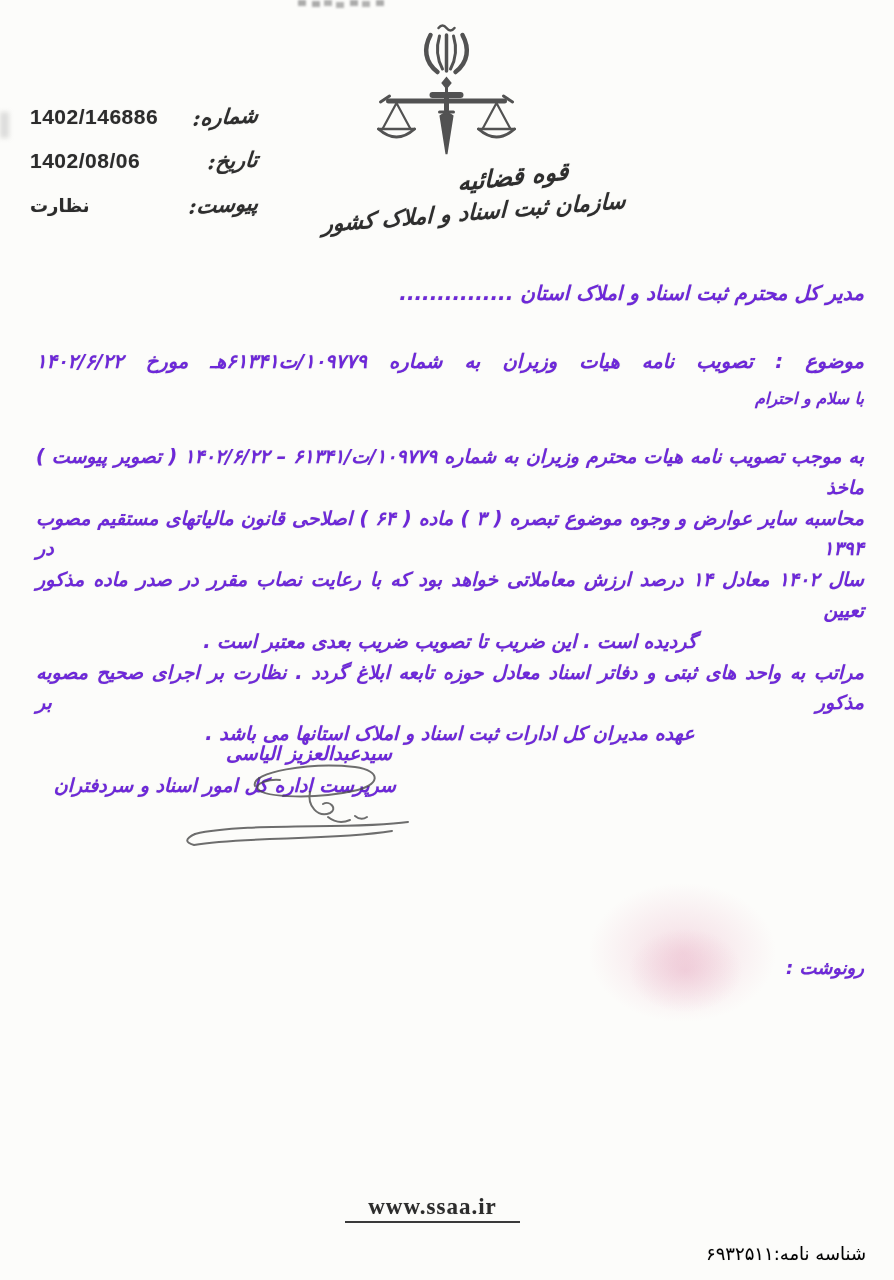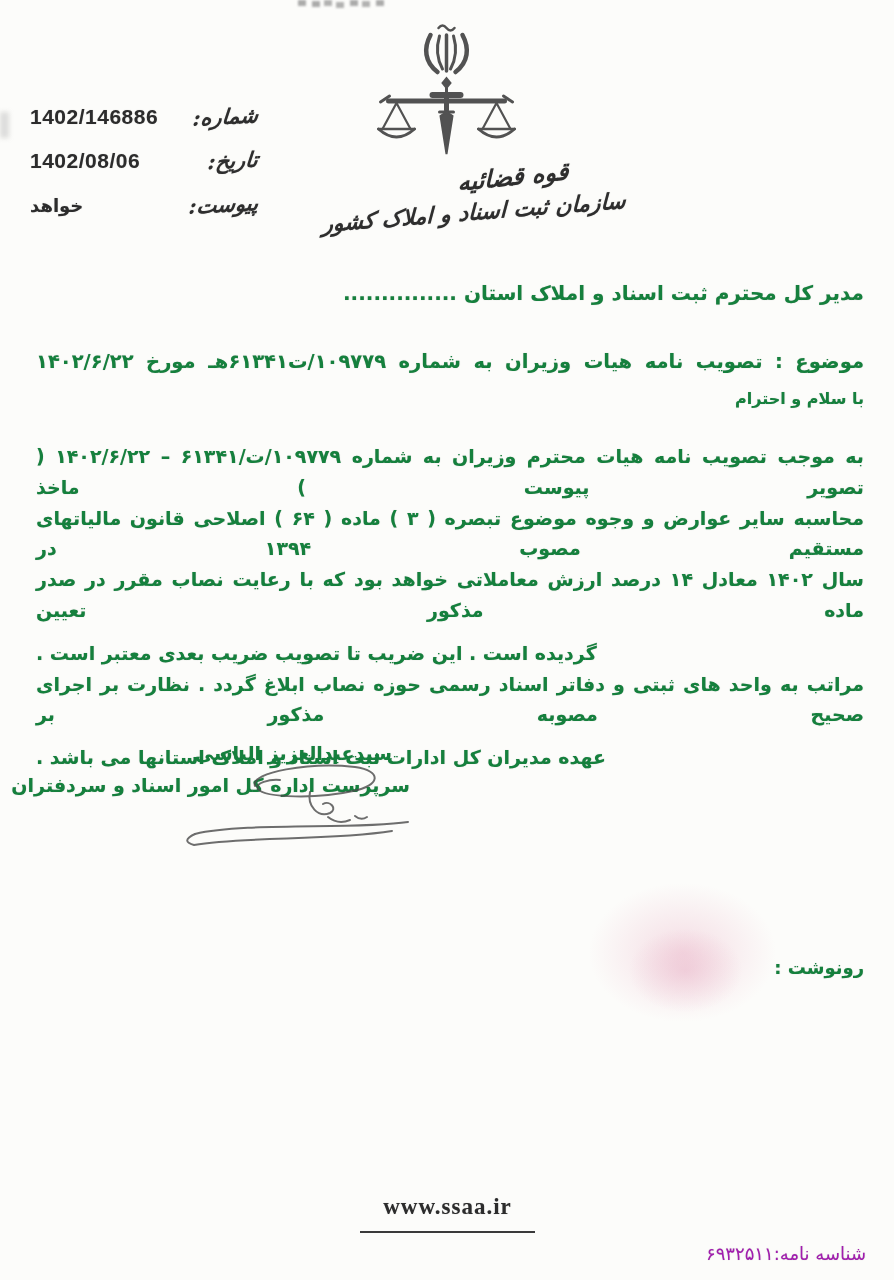--- a/index.html
+++ b/index.html
@@ -59,67 +59,67 @@
     font-size:24px;color:#2e2e2e;transform:rotate(-6deg) skewX(-6deg);
     text-shadow:0 0 1px rgba(60,60,60,.35);
   }
   .organization{
     position:absolute;left:322px;top:199px;width:300px;text-align:center;
     font-family:"DejaVu Serif",serif;font-style:italic;font-weight:bold;
     font-size:22px;color:#2e2e2e;transform:rotate(-4.5deg) skewX(-6deg);
     white-space:nowrap;text-shadow:0 0 1px rgba(60,60,60,.35);
   }
   
-  .fa-text{direction:rtl;color:#15803d;text-shadow:0 0 1px rgba(70,70,70,.3);}
+  .fa-text{direction:rtl;color:#6d28d9;text-shadow:0 0 1px rgba(70,70,70,.3);font-style:italic;}
   .recipient{
     position:absolute;right:30px;top:281px;font-size:20px;font-weight:bold;
   }
   .subject{
     position:absolute;right:30px;left:36px;top:350px;
     font-size:19.5px;font-weight:bold;
     text-align:justify;text-align-last:justify;
   }
   .salutation{
     position:absolute;right:30px;top:389px;font-size:16px;font-weight:bold;
   }
   .body-block{
     position:absolute;right:30px;left:36px;top:441px;
     font-size:19px;font-weight:bold;line-height:30.8px;
   }
   .jline{text-align:justify;text-align-last:justify;}
-  .rline{text-align:left;margin-top:12px;}
+  .rline{text-align:center;}
   
   .sig-name{
     position:absolute;right:502px;top:742px;font-size:19px;font-weight:bold;white-space:nowrap;
   }
   .sig-title{
-    position:absolute;right:484px;top:774px;font-size:19px;font-weight:bold;white-space:nowrap;
+    position:absolute;right:498px;top:774px;font-size:19px;font-weight:bold;white-space:nowrap;
   }
   .sig-mark{position:absolute;left:150px;top:734px;opacity:.8;}
   
   .cc-label{
     position:absolute;right:30px;top:957px;font-size:18px;font-weight:bold;
   }
   .cc-line1{
     position:absolute;right:30px;left:34px;top:995px;font-size:19px;font-weight:bold;
     text-align:justify;text-align-last:justify;
   }
   .cc-line2{
     position:absolute;right:30px;left:34px;top:1029px;font-size:19px;font-weight:bold;text-align:right;
   }
   
   .website{
-    position:absolute;left:360px;top:1194px;width:175px;text-align:center;
+    position:absolute;left:345px;top:1194px;width:175px;text-align:center;
     font-family:"Liberation Serif",serif;font-weight:bold;font-size:23px;color:#2c2c2c;
-    border-bottom:2.5px solid #3a3a3a;padding-bottom:11px;letter-spacing:1px;
+    border-bottom:2.5px solid #3a3a3a;padding-bottom:1px;letter-spacing:1px;
     text-shadow:0 0 1px rgba(60,60,60,.3);
   }
   .letter-id{
     position:absolute;right:28px;top:1243px;direction:rtl;
-    font-size:18px;color:#a21caf;text-shadow:0 0 1px rgba(70,70,70,.3);
+    font-size:18px;color:#000000;text-shadow:0 0 1px rgba(70,70,70,.3);
   }
 </style>
 </head>
 <body>
 
 <div class="page">
 
   <div class="top-artifact"></div>
   <div class="edge-smudge"></div>
 
@@ -127,21 +127,21 @@
     <div class="meta-row r1">
       <span class="callig">شماره:</span>
       <span class="mval">1402/146886</span>
     </div>
     <div class="meta-row r2">
       <span class="callig">تاریخ:</span>
       <span class="mval">1402/08/06</span>
     </div>
     <div class="meta-row r3">
       <span class="callig">پیوست:</span>
-      <span class="mval fa">خواهد</span>
+      <span class="mval fa">نظارت</span>
     </div>
   </div>
 
   <div class="emblem">
     <svg viewBox="0 0 160 150" width="165" height="150" xmlns="http://www.w3.org/2000/svg">
       <g stroke="#3b3b3b" fill="none" stroke-linecap="round">
         <path d="M72,6 q4,-5 8,0 q4,5 8,0" stroke-width="2.5"></path>
         <path d="M80,13 L80,49" stroke-width="3.5"></path>
         <path d="M73,14 C70,24 70,36 76,47" stroke-width="3"></path>
         <path d="M87,14 C90,24 90,36 84,47" stroke-width="3"></path>
@@ -171,21 +171,21 @@
   <div class="recipient fa-text">مدیر کل محترم ثبت اسناد و املاک استان ...............</div>
 
   <div class="subject fa-text">موضوع : تصویب نامه هیات وزیران به شماره ۱۰۹۷۷۹/ت۶۱۳۴۱هـ مورخ ۱۴۰۲/۶/۲۲</div>
   <div class="salutation fa-text">با سلام و احترام</div>
 
   <div class="body-block fa-text">
     <div class="jline">به موجب تصویب نامه هیات محترم وزیران به شماره ۱۰۹۷۷۹/ت/۶۱۳۴۱ – ۱۴۰۲/۶/۲۲ ( تصویر پیوست ) ماخذ</div>
     <div class="jline">محاسبه سایر عوارض و وجوه موضوع تبصره ( ۳ ) ماده ( ۶۴ ) اصلاحی قانون مالیاتهای مستقیم مصوب ۱۳۹۴ در</div>
     <div class="jline">سال ۱۴۰۲ معادل ۱۴ درصد ارزش معاملاتی خواهد بود که با رعایت نصاب مقرر در صدر ماده مذکور تعیین</div>
     <div class="rline">گردیده است . این ضریب تا تصویب ضریب بعدی معتبر است .</div>
-    <div class="jline">مراتب به واحد های ثبتی و دفاتر اسناد رسمی حوزه نصاب ابلاغ گردد . نظارت بر اجرای صحیح مصوبه مذکور بر</div>
+    <div class="jline">مراتب به واحد های ثبتی و دفاتر اسناد معادل حوزه تابعه ابلاغ گردد . نظارت بر اجرای صحیح مصوبه مذکور بر</div>
     <div class="rline">عهده مدیران کل ادارات ثبت اسناد و املاک استانها می باشد .</div>
   </div>
 
   <div class="sig-name fa-text">سیدعبدالعزیز الیاسی</div>
   <div class="sig-title fa-text">سرپرست اداره کل امور اسناد و سردفتران</div>
   <div class="sig-mark">
     <svg viewBox="0 0 280 115" width="280" height="115" xmlns="http://www.w3.org/2000/svg">
       <g stroke="#4a4a4a" fill="none" stroke-width="2" stroke-linecap="round">
         <path d="M105,52 C100,38 160,28 205,33 C233,37 230,52 203,57 C168,65 115,64 108,55 C104,49 120,45 130,46"></path>
         <path d="M160,58 C157,72 168,84 180,79 C188,75 180,66 173,70"></path>

